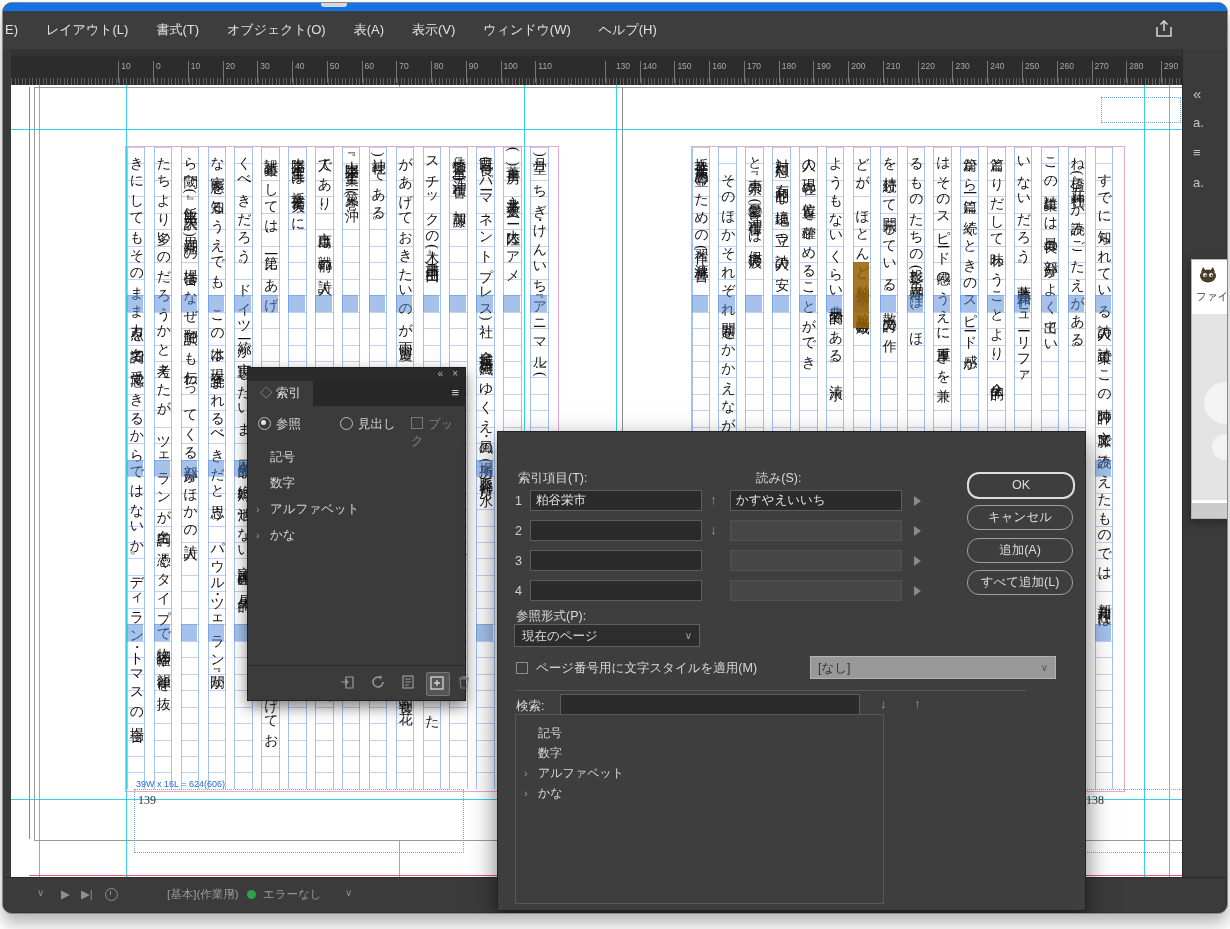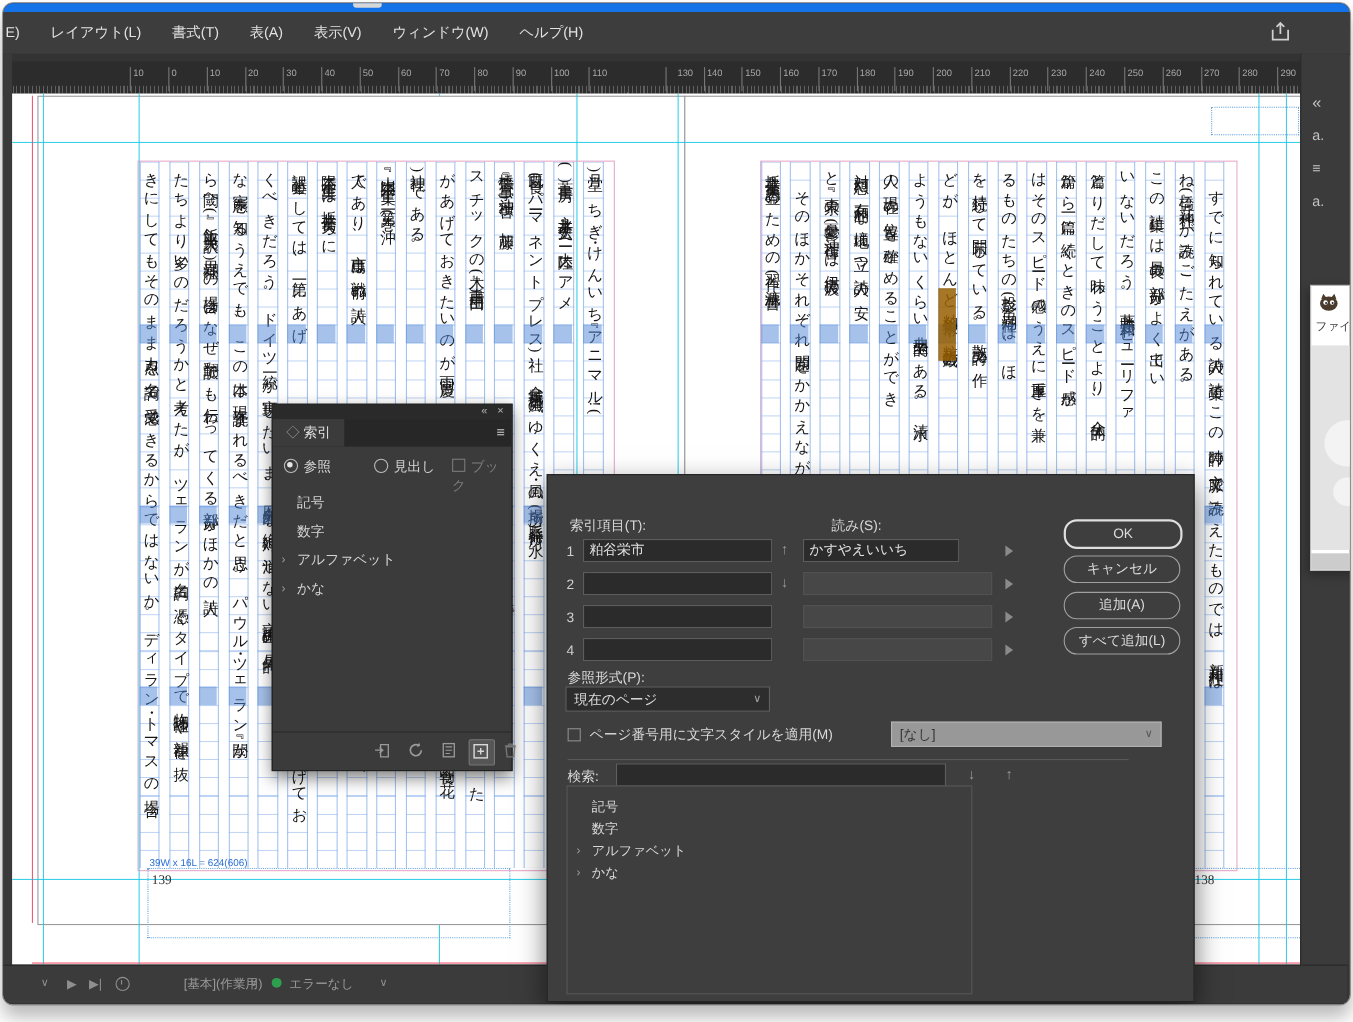--- a/index.html
+++ b/index.html
@@ -106,20 +106,21 @@
 
 <div id="frame">
 <div id="inner">
 
   <div class="abs" id="titlebar"></div>
   <div class="abs" id="notch"></div>
   <div class="abs" id="menubar">
         <div class="mi">E)</div>
         <div class="mi">レイアウト(L)</div>
         <div class="mi">書式(T)</div>
+        <div class="mi">オブジェクト(O)</div>
         <div class="mi">表(A)</div>
         <div class="mi">表示(V)</div>
         <div class="mi">ウィンドウ(W)</div>
         <div class="mi">ヘルプ(H)</div>
       </div>
   <div class="abs" id="share">
     <svg width="22" height="22" viewBox="0 0 22 22">
           <path d="M4 9v9h14V9" fill="none" stroke="#cfcfcf" stroke-width="1.6"></path>
           <path d="M11 13V3M7.5 6.5L11 3l3.5 3.5" fill="none" stroke="#cfcfcf" stroke-width="1.6"></path>
         </svg>
@@ -288,21 +289,21 @@
             </svg></span>
     </div>
   </div>
 
   <div class="abs" id="dlg">
     <label style="position:absolute;left:20px;top:38px;">索引項目(T):</label>
     <label style="position:absolute;left:258px;top:38px;">読み(S):</label>
 
     <span class="rownum" style="left:12px;top:62px;">1</span>
     <input class="din" style="left: 32px; top: 58px; width: 172px;" value="粕谷栄市">
-    <input class="din" style="left: 232px; top: 58px; width: 142px;" value="かすやえいいち">
+    <input class="din" style="left: 232px; top: 58px; width: 172px;" value="かすやえいいち">
     <span class="arr" style="left:212px;top:60px;">↑</span>
     <div class="tri" style="left:416px;top:64px;"></div>
 
     <span class="rownum" style="left:12px;top:92px;">2</span>
     <input class="din" style="left: 32px; top: 88px; width: 172px;" value="">
     <input class="din ro" style="left: 232px; top: 88px; width: 172px;" value="">
     <span class="arr" style="left:212px;top:90px;">↓</span>
     <div class="tri" style="left:416px;top:94px;"></div>
 
     <span class="rownum" style="left:12px;top:122px;">3</span>

